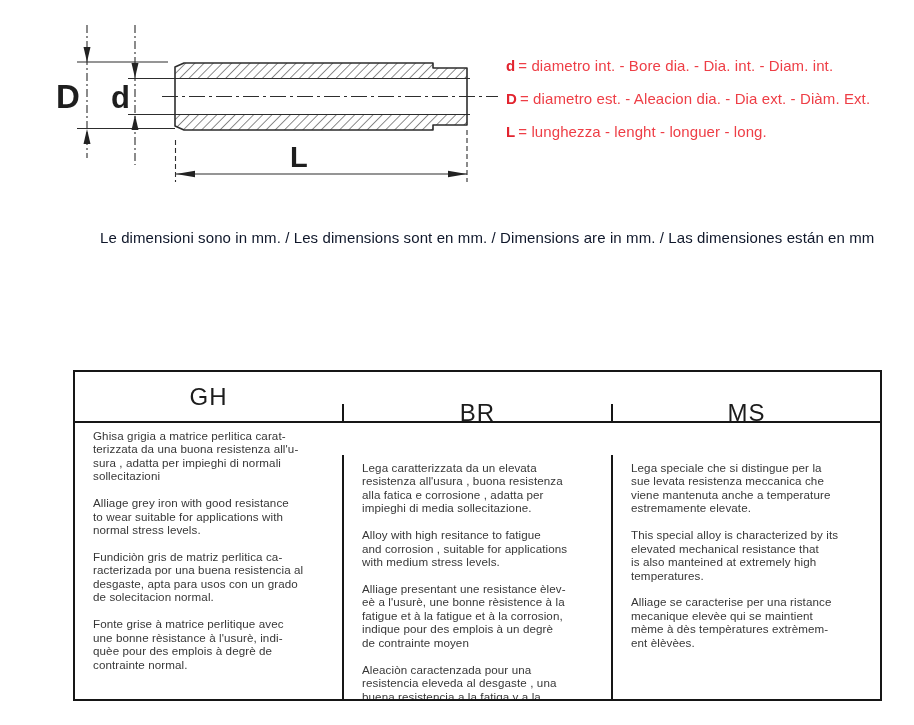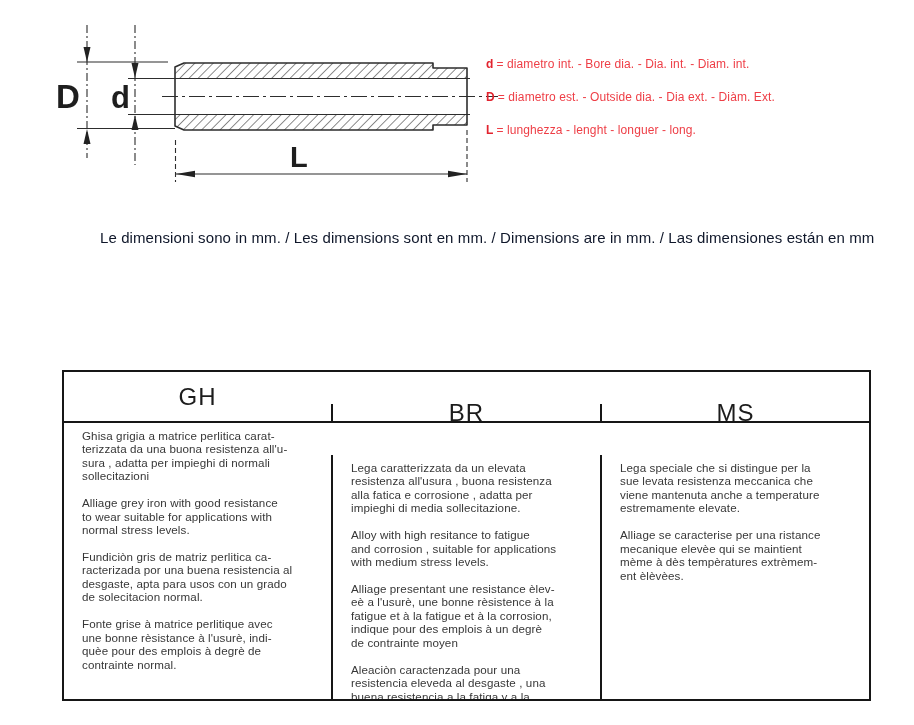--- a/index.html
+++ b/index.html
@@ -4,29 +4,29 @@
 <style>
   html,body{margin:0;padding:0;background:#ffffff;}
   body{font-family:"Liberation Sans", sans-serif;}
   .page{position:relative;width:914px;height:725px;background:#ffffff;overflow:hidden;}
 
   
   .drawing{position:absolute;left:0;top:0;width:500px;height:215px;}
 
   
   .legend{position:absolute;left:486px;top:57px;width:420px;}
-  .legend-row{height:19px;margin-bottom:14px;font-size:12px;letter-spacing:.1px;color:#ee3e46;white-space:nowrap;}
+  .legend-row{height:19px;margin-bottom:14px;font-size:15px;letter-spacing:.1px;color:#ee3e46;white-space:nowrap;margin-left:20px;}
   .legend-row:last-child{margin-top:4px;}
   .legend-sym{font-weight:bold;color:#e2242f;margin-right:3px;}
 
   
   .dim-note{position:absolute;left:57px;top:229px;width:820px;font-size:15px;letter-spacing:.1px;color:#0f172a;white-space:nowrap;margin-left:43px;}
 
   
-  .mtable{position:absolute;left:62px;top:370px;width:809px;height:331px;border:2px solid #161616;box-sizing:border-box;display:flex;flex-direction:column;background:#fff;}
+  .mtable{position:absolute;left:73px;top:370px;width:809px;height:331px;border:2px solid #161616;box-sizing:border-box;display:flex;flex-direction:column;background:#fff;}
   .mtable-head{display:flex;height:49px;flex:none;border-bottom:2px solid #161616;}
   .mtable-body{display:flex;flex:1 1 auto;min-height:0;}
   .hcell,.bcell{flex:1 1 0;min-width:0;box-sizing:border-box;}
   .hcell + .hcell, .bcell + .bcell{border-left:2px solid #161616;margin-top:32px;}
   .hcell{display:flex;align-items:center;justify-content:center;font-size:24px;letter-spacing:1px;color:#1c1c1c;}
   .bcell{padding:6px 8px 0 18px;font-size:11.6px;line-height:13.45px;letter-spacing:.1px;color:#373737;overflow:hidden;}
   .bcell p{margin:0 0 13.4px 0;white-space:pre-line;}
 </style>
 </head>
 <body>
@@ -80,21 +80,21 @@
     <text x="56" y="108" font-size="33" font-weight="bold" fill="#1e1e1e">D</text>
     <text x="111" y="108" font-size="31" font-weight="bold" fill="#1e1e1e">d</text>
     <text x="290" y="167" font-size="29" font-weight="bold" fill="#1e1e1e">L</text>
   </svg>
 
   <div class="legend">
     <div class="legend-row">
       <span class="legend-sym">d</span><span>= diametro int. - Bore dia. - Dia. int. - Diam. int.</span>
     </div>
     <div class="legend-row">
-      <span class="legend-sym">D</span><span>= diametro est. - Outside dia. - Dia ext. - Diàm. Ext.</span>
+      <span class="legend-sym">D</span><span>= diametro est. - Aleacion dia. - Dia ext. - Diàm. Ext.</span>
     </div>
     <div class="legend-row">
       <span class="legend-sym">L</span><span>= lunghezza - lenght - longuer - long.</span>
     </div>
   </div>
 
   <div class="dim-note">Le dimensioni sono in mm. / Les dimensions sont en mm. / Dimensions are in mm. / Las dimensiones están en mm</div>
 
   <div class="mtable">
     <div class="mtable-head">
@@ -137,20 +137,24 @@
 resistencia eleveda al desgaste , una
 buena resistencia a la fatiga y a la
 corrosion, apta para usos con un grado
 intermedio de solicitacion .</p>
       </div>
       <div class="bcell">
         <p>Lega speciale che si distingue per la
 sue levata resistenza meccanica che
 viene mantenuta anche a temperature
 estremamente elevate.</p>
+        <p>This special alloy is characterized by its
+elevated mechanical resistance that
+is also manteined at extremely high
+temperatures.</p>
         <p>Alliage se caracterise per una ristance
 mecanique elevèe qui se maintient
 mème à dès tempèratures extrèmem-
 ent èlèvèes.</p>
       </div>
     </div>
   </div>
 
 </div>
 

